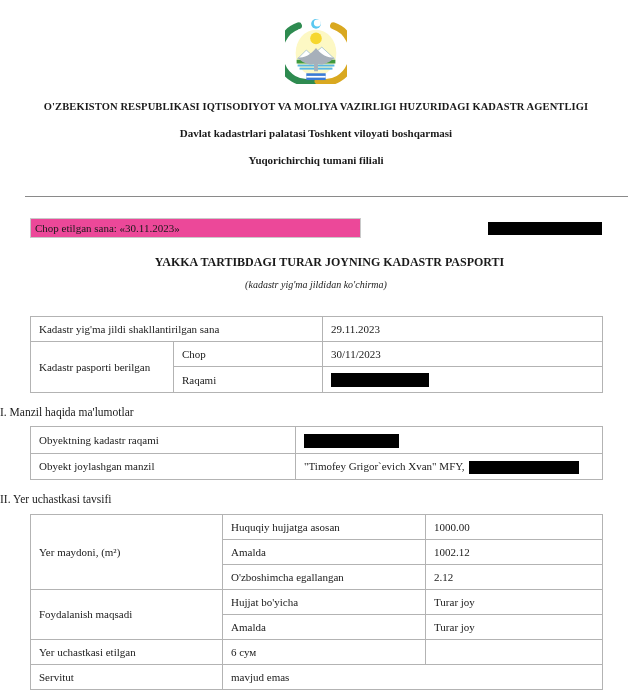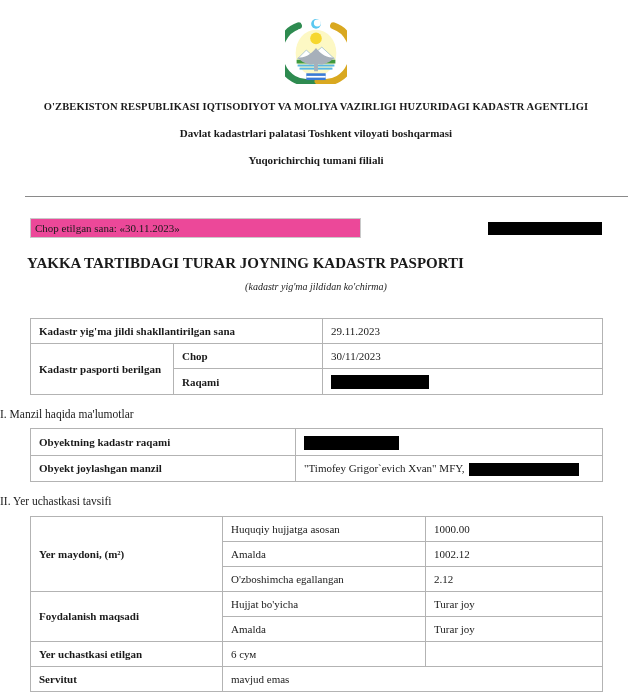--- a/index.html
+++ b/index.html
@@ -17,25 +17,25 @@
   .chop-row{margin:21px 30px 0;display:flex;justify-content:space-between;align-items:center;}
   .chop-box{
     box-sizing:border-box;width:331px;border:1px solid #c9c9c9;
     font-size:11px;padding:3px 4px;background:#ec4899;
   }
   .redact{background:#000;display:inline-block;vertical-align:middle;}
   .redact.top{width:114px;height:13px;}
   .redact.num{width:98px;height:14px;}
   .redact.kad{width:95px;height:14px;}
   .redact.addr{width:110px;height:13px;margin-left:4px;}
-  .doc-title{margin-top:17px;font-weight:bold;font-size:15px;padding-left:27px;}
+  .doc-title{margin-top:17px;text-align:center;font-weight:bold;font-size:12px;padding-left:27px;}
   .doc-subtitle{margin-top:9px;text-align:center;font-style:italic;font-size:10px;}
   table{border-collapse:collapse;width:572px;table-layout:fixed;}
   td{border:1px solid #b3b3b3;font-size:11px;line-height:14px;padding:5px 8px;vertical-align:middle;background:#fff;}
-  td.lbl{font-weight:bold;margin-left:8px;}
+  td.lbl{font-weight:normal;margin-left:8px;}
   .t1{margin:26px 30px 0;}
   .t1 col.c1{width:143px;} .t1 col.c2{width:149px;} .t1 col.c3{width:280px;}
   .sec-head{margin-top:13px;text-align:left;font-weight:normal;font-size:11.5px;}
   .t2{margin:8px 30px 0;}
   .t2 col.c1{width:265px;} .t2 col.c2{width:307px;}
   .t3{margin:9px 30px 0;}
   .t3 col.c1{width:192px;} .t3 col.c2{width:203px;} .t3 col.c3{width:177px;}
 </style>
 </head>
 <body>

